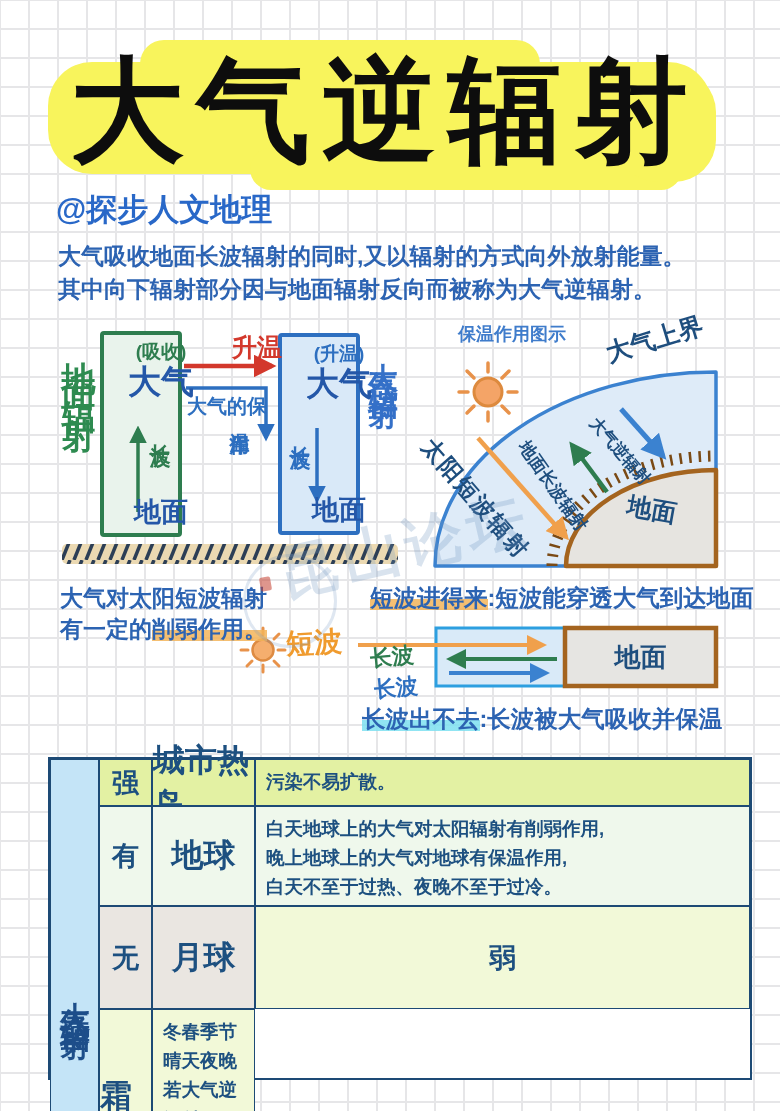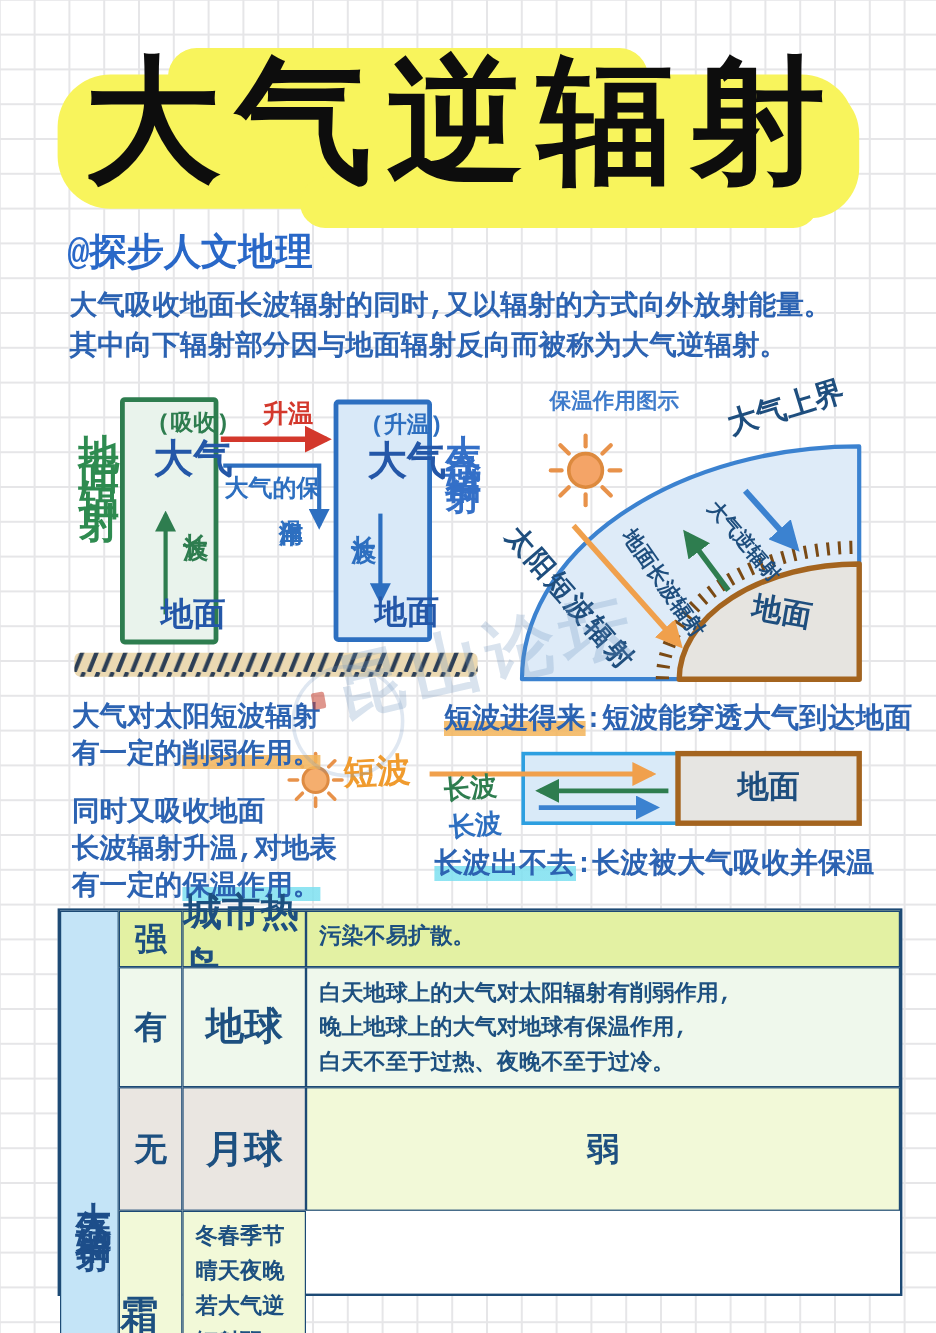--- a/index.html
+++ b/index.html
@@ -1,21 +1,21 @@
 <!DOCTYPE html>
 <html><head>
 <meta charset="utf-8">
 <style>
   html,body{margin:0;padding:0;background:#fff;}
   *{box-sizing:border-box;}
   body{font-family:"Liberation Sans","DejaVu Sans",sans-serif;}
   .canvas{position:relative;width:780px;height:1111px;overflow:hidden;background:#fff;
     background-image:linear-gradient(#e6e6e8 1.5px,transparent 1.5px),
                      linear-gradient(90deg,#e6e6e8 1.5px,transparent 1.5px);
-    background-size:29px 29px;background-position:-1px -1px;font-family:Liberation Mono, monospace;}
+    background-size:29px 29px;background-position:-1px -1px;}
   .layer{position:absolute;left:0;top:0;z-index:1;}
   .abs{position:absolute;z-index:2;}
   .wm{position:absolute;z-index:3;pointer-events:none;}
 
   
   .blob{position:absolute;background:#f8f45c;z-index:0;}
   .b1{left:48px;top:62px;width:664px;height:112px;border-radius:44px;}
   .b2{left:140px;top:40px;width:400px;height:48px;border-radius:24px;}
   .b3{left:250px;top:148px;width:432px;height:42px;border-radius:21px;}
   .b4{left:616px;top:70px;width:100px;height:112px;border-radius:42px;}
@@ -29,21 +29,21 @@
   .side-r{left:362px;top:338px;height:200px;font-size:30px;font-weight:bold;color:#3470c8;letter-spacing:9px;}
   .boxtxt{width:78px;text-align:center;font-weight:bold;color:#2457a8;margin-left:20px;}
   .gb-note{left:102px;top:339px;font-size:19px;color:#2e7d4f;}
   .gb-body{left:102px;top:360px;font-size:33px;}
   .gb-bot{left:102px;top:494px;font-size:27px;}
   .bb-note{left:280px;top:341px;font-size:19px;color:#2d6fc0;}
   .bb-body{left:280px;top:362px;font-size:33px;}
   .bb-bot{left:280px;top:492px;font-size:27px;}
   .lw-g{left:146px;top:427px;font-size:21px;font-weight:bold;color:#2e7d4f;letter-spacing:3px;}
   .lw-b{left:286px;top:429px;font-size:21px;font-weight:bold;color:#2d6fc0;letter-spacing:3px;}
-  .heat{left:198px;top:331px;width:84px;text-align:center;font-size:21px;font-weight:bold;color:#d3382c;}
+  .heat{left:198px;top:331px;width:84px;text-align:right;font-size:25px;font-weight:bold;color:#d3382c;}
   .eff-h{left:187px;top:393px;font-size:20px;font-weight:bold;color:#2d6fc0;}
   .eff-v{left:227px;top:417px;font-size:20px;font-weight:bold;color:#2d6fc0;letter-spacing:2px;}
 
   
   .navy{color:#1e4e7e;}
   .rd-title{left:458px;top:322px;font-size:18px;font-weight:bold;color:#3f7ccb;}
   .rd-bound{left:602px;top:338px;font-size:25px;font-weight:bold;transform:rotate(-17deg);transform-origin:left top;}
   .rd-solar{left:438px;top:432px;font-size:23px;font-weight:bold;letter-spacing:2px;transform:rotate(49deg);transform-origin:left top;white-space:nowrap;}
   .rd-grad{left:533px;top:436px;font-size:17.5px;font-weight:bold;transform:rotate(55deg);transform-origin:left top;white-space:nowrap;}
   .rd-counter{left:601px;top:413px;font-size:16.5px;font-weight:bold;transform:rotate(49deg);transform-origin:left top;white-space:nowrap;}
@@ -180,23 +180,20 @@
 
   <div class="abs rd-title">保温作用图示</div>
   <div class="abs rd-bound navy">大气上界</div>
   <div class="abs rd-solar navy">太阳短波辐射</div>
   <div class="abs rd-grad navy">地面长波辐射</div>
   <div class="abs rd-counter navy">大气逆辐射</div>
   <div class="abs rd-ground navy">地面</div>
 
   <div class="abs para weaken"><span>大气对太阳短波辐射
 有一定的</span><span class="hl-o">削弱作用。</span></div>
-  <div class="abs para warm"><span>同时又吸收地面
-长波辐射升温,对地表
-有一定的</span><span class="hl-c">保温作用。</span></div>
   <div class="abs sw-line"><span class="hl-o">短波进得来</span><span>:短波能穿透大气到达地面</span></div>
   <div class="abs lwo-line"><span class="hl-c">长波出不去</span><span>:长波被大气吸收并保温</span></div>
   <div class="abs sw-label">短波</div>
   <div class="abs mlw-g">长波</div>
   <div class="abs mlw-b">长波</div>
   <div class="abs mid-ground navy">地面</div>
 
   <div class="wm wm-circle"></div>
   <div class="wm wm-seal"></div>
   <div class="wm wm-text">昆山论坛</div>

